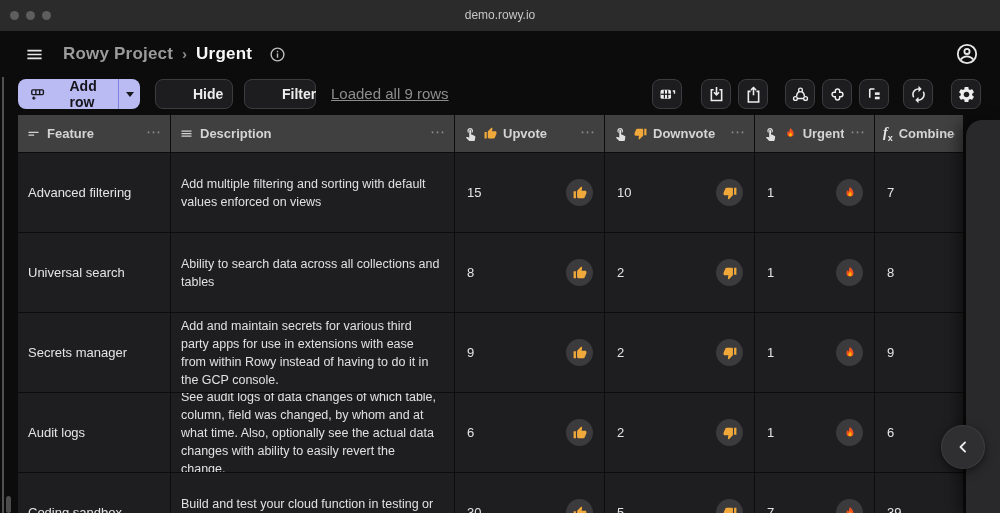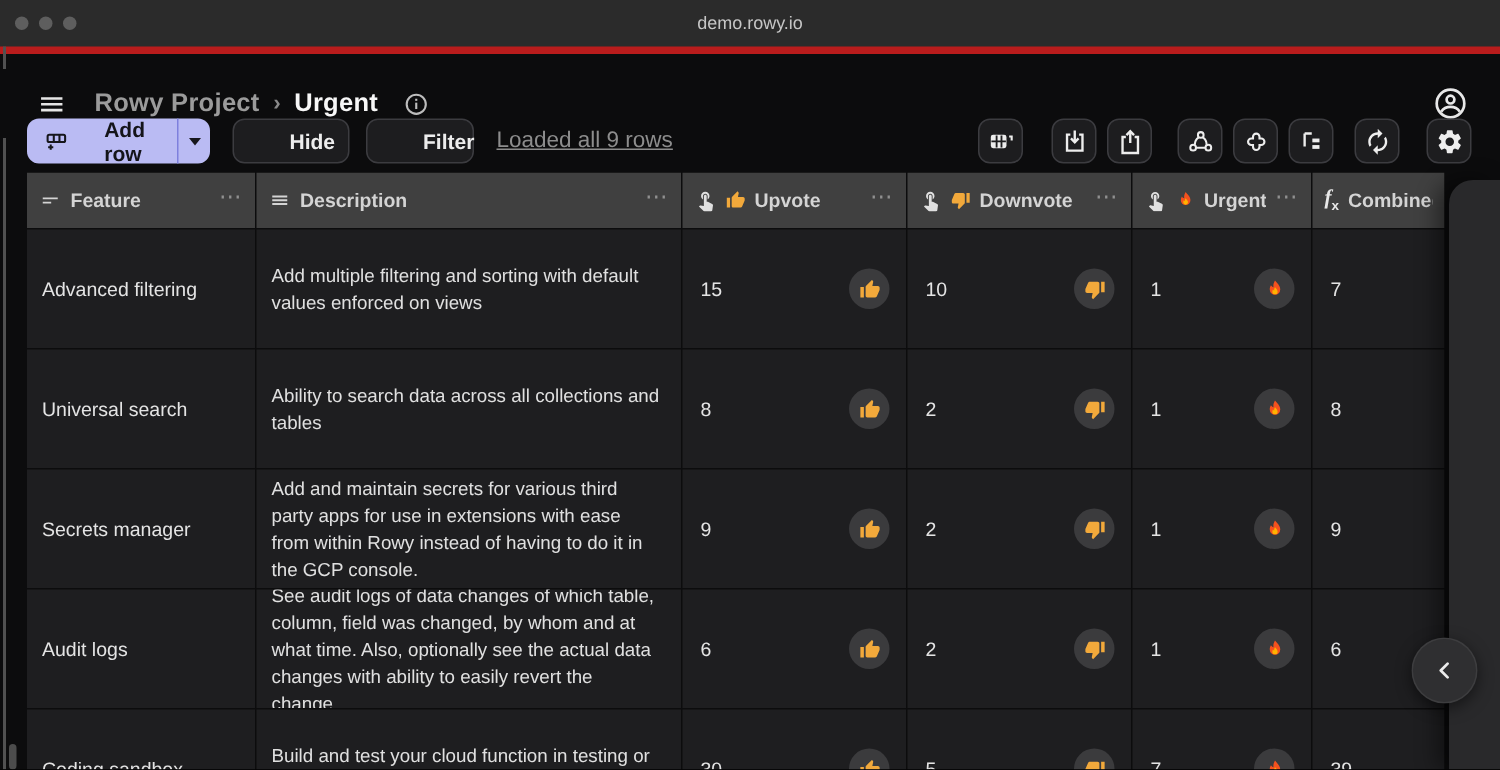--- a/index.html
+++ b/index.html
@@ -1,49 +1,49 @@
 <!DOCTYPE html>
 <html><head>
 <meta charset="utf-8">
 <style>
   html,body{margin:0;padding:0;background:#000;}
   .stage{position:relative;width:1000px;height:513px;overflow:hidden;
          background:#0c0c0d;font-family:"Liberation Sans",sans-serif;
          -webkit-font-smoothing:antialiased;}
   
   .chrome{position:absolute;top:0;left:0;right:0;height:31px;background:#2b2b2b;
-          border-bottom:5px solid #b91c1c;}
+          border-bottom:1px solid #b91c1c;}
   .traffic{position:absolute;top:11px;left:10px;display:flex;gap:7px;}
   .traffic span{width:9px;height:9px;border-radius:50%;background:#5e5e5e;display:block;}
   .chrome-title{position:absolute;left:0;right:0;top:0;height:31px;line-height:31px;
           text-align:center;font-size:12px;color:#c6c6c6;}
   
   .app-header{position:absolute;top:31px;left:0;right:0;height:46px;background:#0c0c0d;
-          display:flex;align-items:center;margin-top:15px;}
+          display:flex;align-items:center;}
   .hamburger{margin-left:19px;width:30px;height:30px;display:flex;align-items:center;
           justify-content:center;cursor:pointer;border-radius:6px;}
   .crumbs{display:flex;align-items:center;margin-left:14px;gap:9px;}
   .crumb-project{font-size:17px;font-weight:700;color:#9b9b9b;letter-spacing:.2px;}
   .crumb-sep{font-size:15px;color:#8a8a8a;font-weight:700;transform:translateY(-1px);}
   .crumb-table{font-size:17px;font-weight:700;color:#f7f7f7;letter-spacing:.2px;}
   .info-btn{margin-left:8px;display:flex;align-items:center;cursor:pointer;}
   .account-btn{position:absolute;right:18px;top:8px;width:30px;height:30px;display:flex;
           align-items:center;justify-content:center;cursor:pointer;border-radius:50%;}
   
   .toolbar{position:absolute;top:77px;left:0;right:0;height:38px;}
   .btn{box-sizing:border-box;height:30px;border-radius:8px;display:inline-flex;
        align-items:center;cursor:pointer;}
   .addrow{position:absolute;left:18px;top:2px;width:122px;background:#babbf3;color:#141419;}
   .addrow-main{display:flex;align-items:center;gap:24px;padding-left:11px;flex:1;height:100%;}
   .addrow-label{font-size:14px;font-weight:700;}
   .addrow-split{width:1px;height:30px;background:#7e80dd;}
   .addrow-caret{width:21px;height:100%;display:flex;align-items:center;justify-content:center;}
   .caret-down{width:0;height:0;border-left:4.5px solid transparent;
        border-right:4.5px solid transparent;border-top:5.5px solid #17171c;}
-  .ghost{background:#1d1d1f;border:1px solid #3c3c40;color:#ededed;gap:24px;padding:0 13px;}
+  .ghost{background:#1d1d1f;border:1px solid #3c3c40;color:#ededed;gap:8px;padding:0 29px;}
   .hide-btn{position:absolute;left:155px;top:2px;width:78px;}
   .filter-btn{position:absolute;left:244px;top:2px;width:72px;}
   .ghost-label{font-size:14px;font-weight:600;}
   .load-status{position:absolute;left:331px;top:2px;height:30px;line-height:30px;
        font-size:15px;color:#8d8d8d;text-decoration:underline;}
   .iconbtn{position:absolute;top:2px;width:30px;height:30px;background:#1d1d1f;
        border:1px solid #3c3c40;border-radius:8px;box-sizing:border-box;display:flex;
        align-items:center;justify-content:center;cursor:pointer;}
   
   .table-wrap{position:absolute;left:18px;top:115px;width:945px;height:398px;overflow:hidden;}

